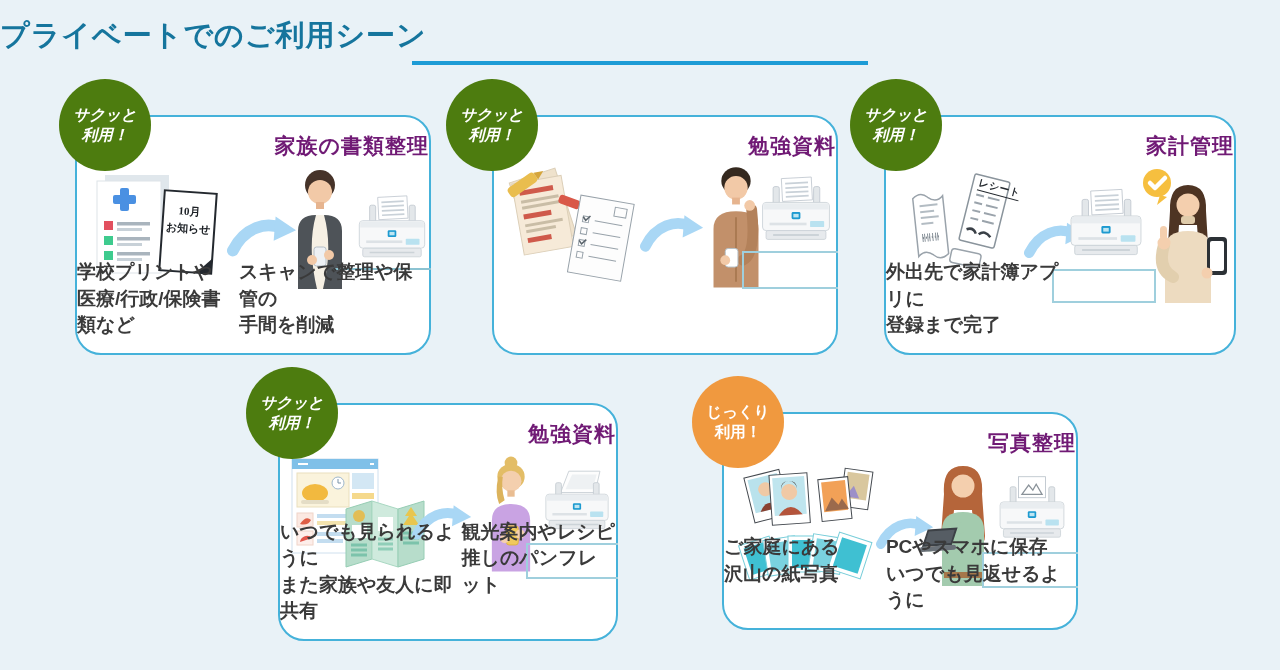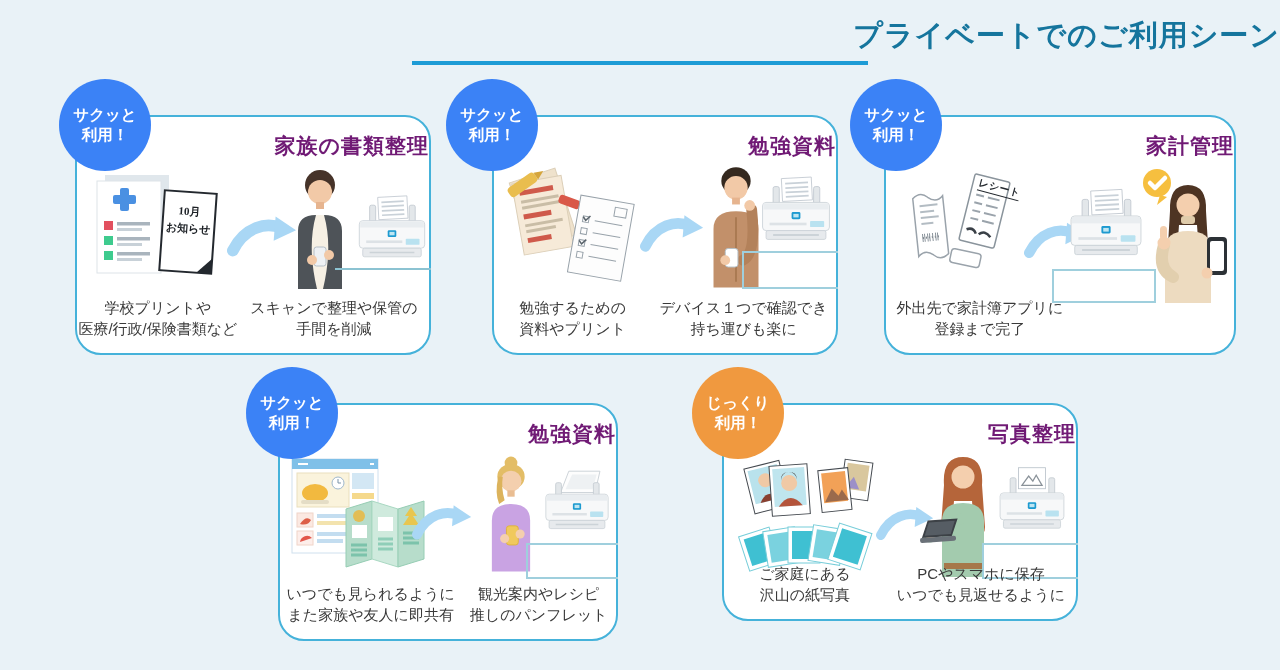--- a/index.html
+++ b/index.html
@@ -1,34 +1,34 @@
 <!DOCTYPE html>
 <html><head>
 <meta charset="utf-8">
 <style>
   * { margin:0; padding:0; box-sizing:border-box; }
   html,body { width:1280px; height:670px; }
   body { background:#e9f2f7; font-family:"Liberation Sans", sans-serif; position:relative; overflow:hidden; }
   #page { position:absolute; inset:0; width:1280px; height:670px; }
 
-  .main-title { position:absolute; top:16px; left:0; width:100%; text-align:right;
+  .main-title { position:absolute; top:16px; left:0; width:100%; text-align:left;
     font-size:29px; font-weight:bold; color:#15759d; letter-spacing:1px; }
   .title-underline { position:absolute; top:61px; left:412px; width:456px; height:4px; background:#1e9cd6; }
 
   .card { position:absolute; background:#ffffff; border:2px solid #45b2da; border-radius:26px; }
   .badge { position:absolute; width:92px; height:92px; border-radius:50%; z-index:6;
     display:flex; align-items:center; justify-content:center; text-align:center;
     color:#ffffff; font-weight:bold; font-size:15.5px; line-height:1.3; white-space:pre-line; }
-  .badge.blue { background:#3b82f6; }
+  .badge.blue { background:#4d7c0f;font-style:italic; }
   .badge.orange { background:#f0993f; }
 
   .card-title { position:absolute; top:15px; left:0; width:100%; text-align:right;
     font-size:21px; font-weight:bold; color:#701a75; letter-spacing:1px; }
   .captions { position:absolute; bottom:14px; left:0; right:0; display:flex; }
-  .cap { white-space:pre-line; text-align:center; font-size:15px; font-weight:normal;
+  .cap { white-space:pre-line; text-align:left; font-size:19px; font-weight:bold;
     color:#3a3a3a; line-height:1.4; }
   .cap.l { width:46%; } .cap.r { width:54%; }
 
   .scene { position:absolute; left:0; top:0; right:0; height:100%; }
   .piece { position:absolute; }
 
   .tline { position:absolute; height:2px; background:#8cc3d2; }
   .tbox  { position:absolute; border:2px solid #9fcfdd; background:transparent; }
 
   .notice { position:absolute; width:54px; height:82px; background:#fff; border:2px solid #23282e;
@@ -183,26 +183,20 @@
         <rect x="12" y="30" width="76" height="32" rx="4" fill="#f7f8f9" stroke="#ccd3d8"></rect>
         <rect x="13" y="31" width="74" height="7" fill="#e9edf0"></rect>
         <rect x="45" y="41" width="10" height="8" rx="1.5" fill="#1d9ad0"></rect>
         <rect x="47" y="43" width="6" height="4" fill="#bfe6f2"></rect>
         <rect x="66" y="51" width="16" height="7" rx="1" fill="#b9e2f0"></rect>
         <rect x="20" y="53" width="42" height="3" fill="#dde2e6"></rect>
         <rect x="16" y="62" width="68" height="10" rx="2" fill="#e7eaed" stroke="#ccd3d8"></rect>
         <path d="M24 67 h52" stroke="#ccd3d8" stroke-width="2"></path>
       </svg>
       <div class="tbox" style="left:248px;top:134px;width:96px;height:38px;border-right:none;"></div>
-    </div>
-    <div class="captions">
-      <div class="cap l">勉強するための
-資料やプリント</div>
-      <div class="cap r">デバイス１つで確認でき
-持ち運びも楽に</div>
     </div>
   </div>
 
   <div class="card" style="left:884px;top:115px;width:352px;height:240px;">
     <div class="badge blue" style="left:-36px;top:-38px;">サクッと
 利用！</div>
     <div class="card-title">家計管理</div>
     <div class="scene">
       <svg class="piece" style="left:16px;top:52px;" width="124" height="114" viewBox="0 0 124 114">
         <g transform="rotate(-6 30 60)">
@@ -335,21 +329,21 @@
       <div class="tbox" style="left:246px;top:138px;width:92px;height:36px;border-right:none;"></div>
     </div>
     <div class="captions">
       <div class="cap r">いつでも見られるように
 また家族や友人に即共有</div>
       <div class="cap l">観光案内やレシピ
 推しのパンフレット</div>
     </div>
   </div>
 
-  <div class="card" style="left:722px;top:403px;width:356px;height:218px;padding-left:16px;">
+  <div class="card" style="left:722px;top:412px;width:356px;height:218px;padding-left:16px;">
     <div class="badge orange" style="left:-32px;top:-38px;">じっくり
 利用！</div>
     <div class="card-title">写真整理</div>
     <div class="scene">
       <svg class="piece" style="left:14px;top:48px;" width="142" height="122" viewBox="0 0 142 122">
         <g transform="rotate(-14 34 38)">
           <rect x="12" y="10" width="36" height="46" fill="#ffffff" stroke="#454a50"></rect>
           <rect x="15" y="13" width="30" height="34" fill="#b9e2ec"></rect>
           <circle cx="30" cy="26" r="7" fill="#f0c9a5"></circle>
           <path d="M20 47 q10 -14 20 0 z" fill="#8a4030"></path>

